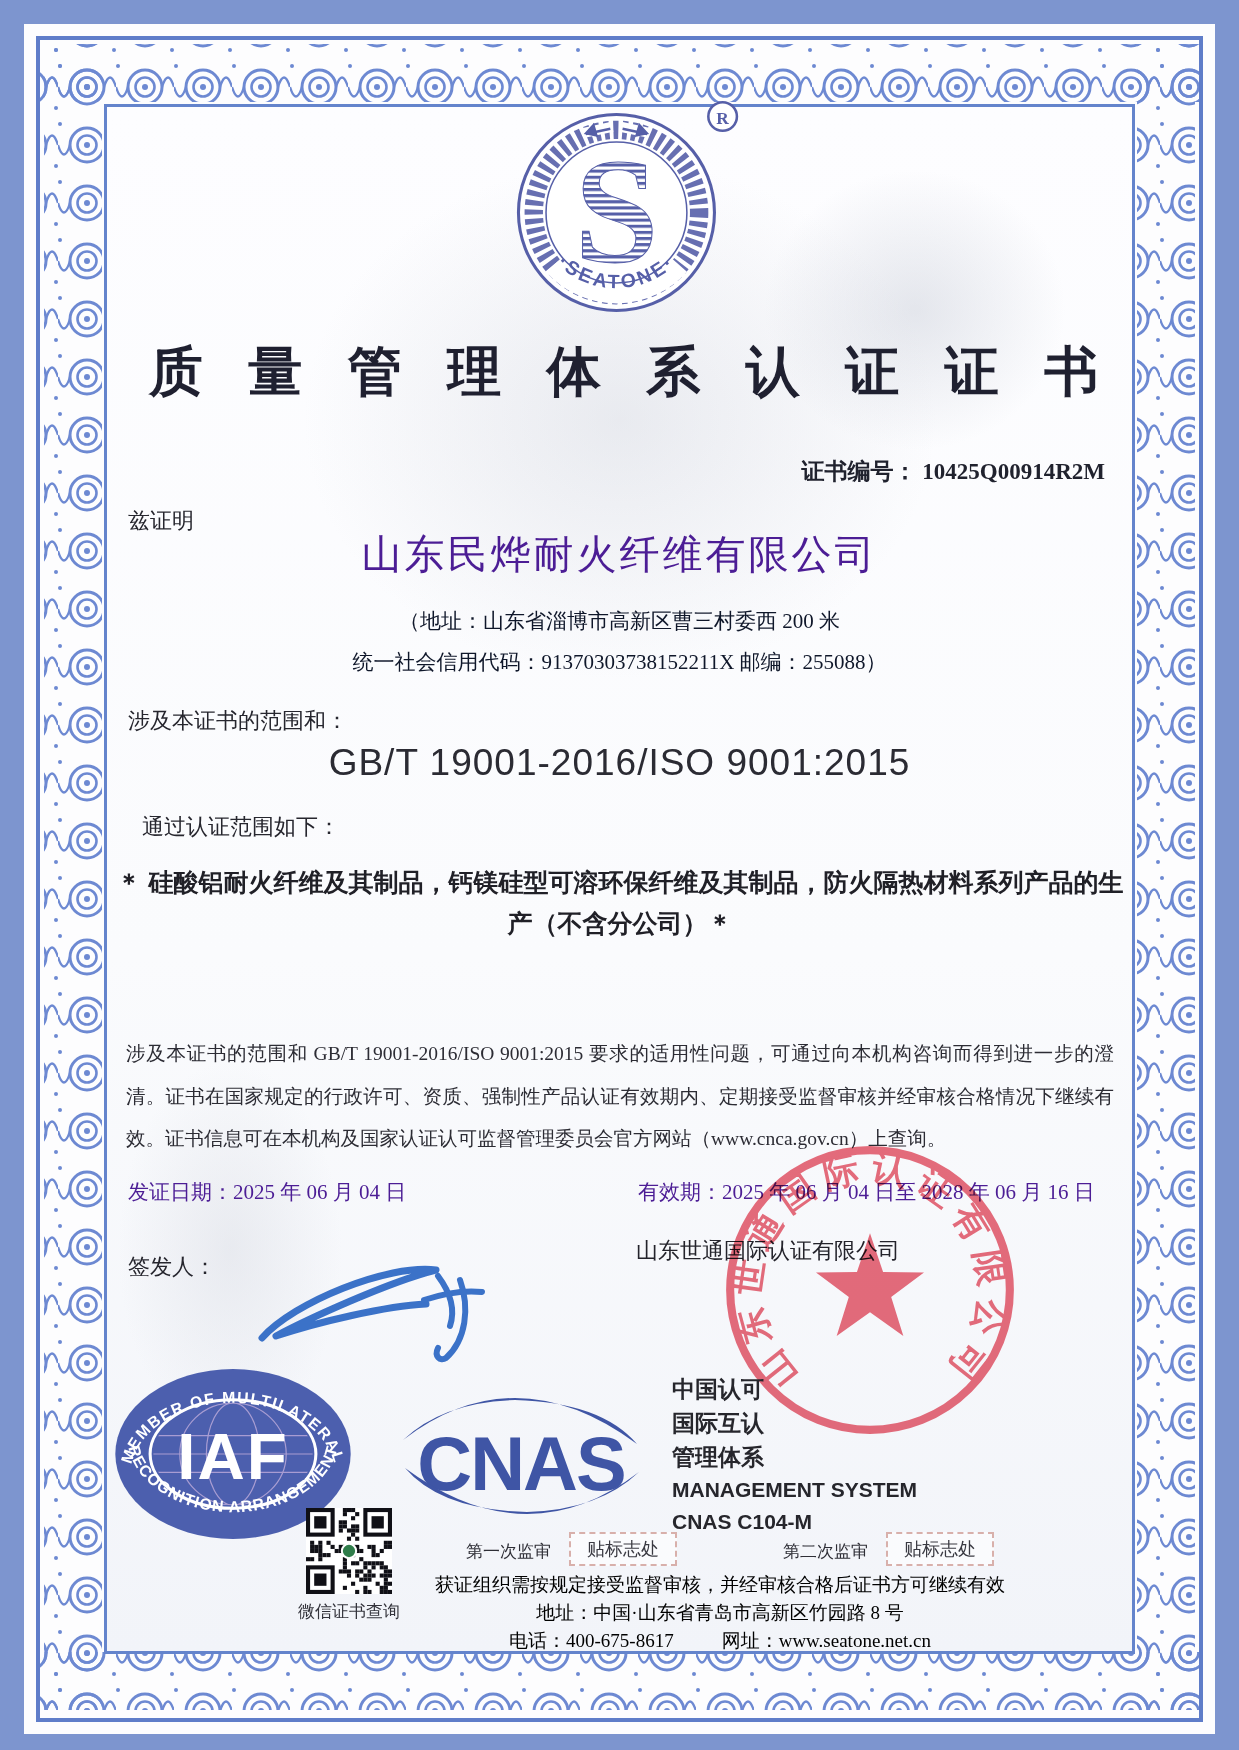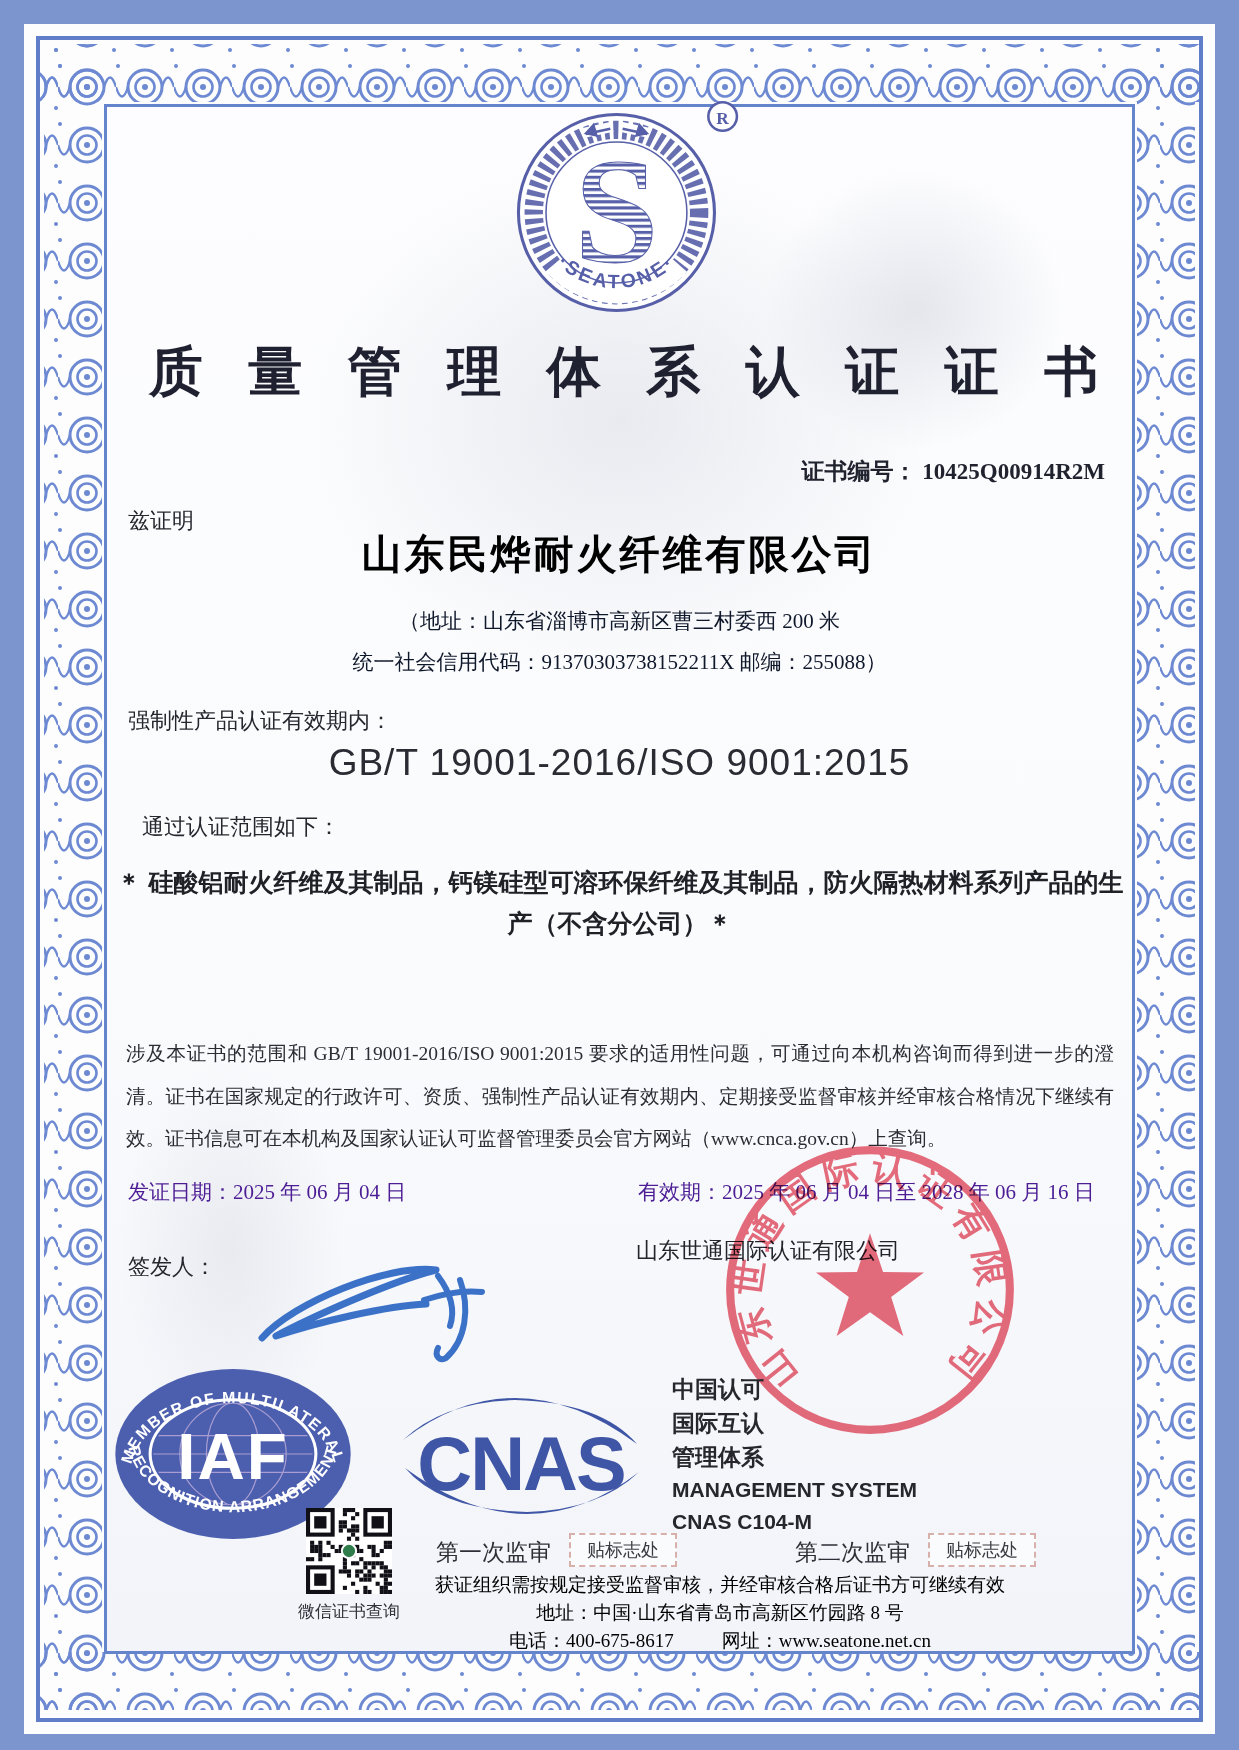--- a/index.html
+++ b/index.html
@@ -9,30 +9,30 @@
   
   .mat{position:absolute;top:24px;left:24px;right:24px;bottom:16px;background:#fdfdfe;}
   .line-outer{position:absolute;top:36px;left:36px;right:36px;bottom:28px;border:4px solid #5f7dc9;}
   .line-inner{position:absolute;top:104px;left:104px;right:104px;bottom:96px;border:3px solid #6484cc;}
   .interior{position:absolute;top:107px;left:107px;right:107px;bottom:99px;background:linear-gradient(180deg,#fdfdff 0%,#fafbfd 55%,#f2f4f9 100%);}
   .blob{position:absolute;border-radius:50%;pointer-events:none;}
   
   .t-title{font-size:54px;font-weight:bold;letter-spacing:16px;color:#1f2030;text-align:center;width:100%;}
   .t-certno{font-size:23px;font-weight:bold;color:#20222e;text-align:right;}
   .t-label{font-size:22px;color:#26262e;}
-  .t-company{font-size:40px;font-weight:bold;color:#000000;text-align:center;width:100%;letter-spacing:3px;}
+  .t-company{font-size:40px;font-weight:normal;color:#4c1d95;text-align:center;width:100%;letter-spacing:3px;}
   .t-addr{font-size:21px;color:#0f172a;text-align:center;width:100%;}
   .t-std{font-family:"Liberation Sans",sans-serif;font-size:37px;color:#2b2b33;text-align:center;width:100%;letter-spacing:1px;}
   .t-scope{font-family:"Liberation Sans",sans-serif;font-size:25px;font-weight:bold;color:#202027;text-align:center;line-height:1.62;}
   .t-fine{font-size:19.5px;color:#2c2c34;line-height:2.18;text-align:justify;}
   .t-date{font-size:21px;color:#4c1d95;}
   .t-issuer{font-size:22px;color:#23232b;text-align:center;}
   .t-foot{font-size:19px;color:#000000;text-align:center;}
   .sticker{font-size:18px;color:#3a3a42;border:2px dashed #d8b0ab;padding:3px 16px;background:rgba(255,255,255,.6);}
-  .auditlbl{font-size:23px;color:#2e2e36;padding-top:5px;margin-left:12px;}
+  .auditlbl{font-size:17px;color:#2e2e36;padding-top:5px;}
   .cnas-cjk{font-family:"Liberation Sans",sans-serif;font-size:23px;font-weight:600;color:#26262c;line-height:34px;}
   .cnas-lat{font-family:"Liberation Sans",sans-serif;font-size:21px;font-weight:bold;color:#26262c;line-height:32px;}
   .qrcap{font-size:17px;color:#33333b;text-align:center;}
   .stamp-wrap{mix-blend-mode:multiply;opacity:.88;}
 </style>
 </head>
 <body>
 
 <div id="page">
 
@@ -91,21 +91,21 @@
 
   <div class="abs t-title" style="left:12px;top:336px;">质 量 管 理 体 系 认 证 证 书</div>
 
   <div class="abs t-certno" style="left:590px;top:456px;width:515px;">证书编号： 10425Q00914R2M</div>
 
   <div class="abs t-label" style="left:128px;top:506px;">兹证明</div>
   <div class="abs t-company" style="left:0;top:527px;">山东民烨耐火纤维有限公司</div>
   <div class="abs t-addr" style="left:0;top:607px;">（地址：山东省淄博市高新区曹三村委西 200 米</div>
   <div class="abs t-addr" style="left:0;top:648px;">统一社会信用代码：91370303738152211X  邮编：255088）</div>
 
-  <div class="abs t-label" style="left:128px;top:706px;">强制性产品认证有效期内：</div>
+  <div class="abs t-label" style="left:128px;top:706px;">涉及本证书的范围和：</div>
   <div class="abs t-std" style="left:0;top:742px;">GB/T 19001-2016/ISO 9001:2015</div>
 
   <div class="abs t-label" style="left:128px;top:812px;margin-left:14px;">通过认证范围如下：</div>
   <div class="abs t-scope" style="left:115px;top:862px;width:1010px;">＊ 硅酸铝耐火纤维及其制品，钙镁硅型可溶环保纤维及其制品，防火隔热材料系列产品的生产（不含分公司）＊</div>
 
   <div class="abs t-fine" style="left:126px;top:1033px;width:988px;">涉及本证书的范围和 GB/T 19001-2016/ISO 9001:2015 要求的适用性问题，可通过向本机构咨询而得到进一步的澄清。证书在国家规定的行政许可、资质、强制性产品认证有效期内、定期接受监督审核并经审核合格情况下继续有效。证书信息可在本机构及国家认证认可监督管理委员会官方网站（www.cnca.gov.cn）上查询。</div>
 
   <div class="abs t-date" style="left:128px;top:1178px;">发证日期：2025 年 06 月 04 日</div>
   <div class="abs t-date" style="left:638px;top:1178px;">有效期：2025 年 06 月 04 日至 2028 年 06 月 16 日</div>
 

